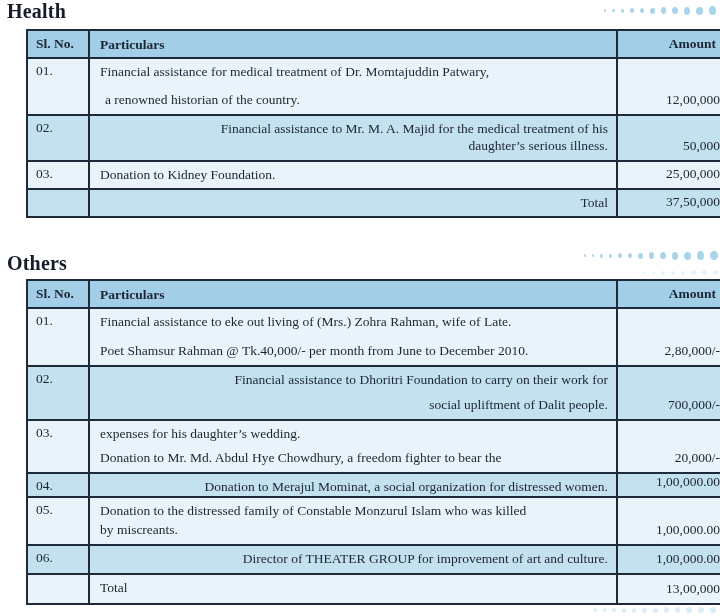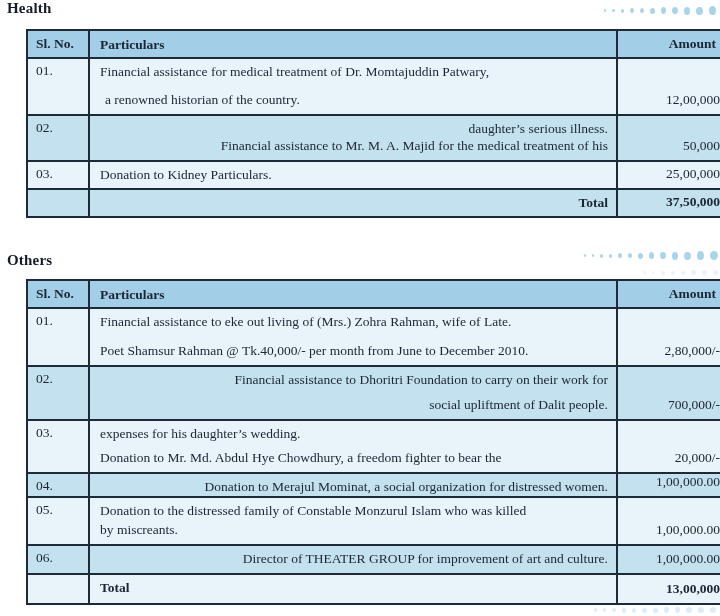--- a/index.html
+++ b/index.html
@@ -12,21 +12,21 @@
     --dot-faint:#d3e9f4;
   }
   *{margin:0;padding:0;box-sizing:border-box;}
   html,body{background:#fff;}
   .page{
     position:relative;width:720px;height:616px;background:#fff;overflow:hidden;
     font-family:"Liberation Serif","DejaVu Serif",serif;
     color:var(--text);font-size:13.5px;
   }
   .section-title{
-    position:absolute;left:7px;font-size:15px;font-weight:bold;color:#141c28;
+    position:absolute;left:7px;font-size:20px;font-weight:bold;color:#141c28;
     letter-spacing:.2px;
   }
   .tbl{
     position:absolute;left:6px;width:706px;border:2px solid var(--border);
     background:#fff;
     margin-left:20px;
   }
   .trow{display:flex;width:100%;}
   .trow + .trow{border-top:2px solid var(--border);}
   .stripe-light{background:var(--stripe-light);}
@@ -40,21 +40,21 @@
     padding:4px 8px 6px 10px;display:flex;flex-direction:column;justify-content:space-between;
   }
   .thead .cell.part{justify-content:center;padding-top:0;padding-bottom:0;}
   .cell.amt{
     width:112px;flex:0 0 112px;display:flex;align-items:flex-end;justify-content:flex-end;
     padding:0 10px 6px 0;
   }
   .thead .cell.amt{align-items:center;padding:0 14px 0 0;}
   .pline{line-height:17px;}
   .pline.indent{text-indent:5px;}
-  .total-row .pline,.total-row .cell.amt{font-weight:bold;}
+  .total-row .pline,.total-row .cell.amt{font-weight:normal;}
   
   .dots-row{position:absolute;display:flex;align-items:center;gap:6px;}
   .dots-row i{display:block;border-radius:50%;background:var(--dot);}
   .dots-row.faint i{background:var(--dot-faint);}
   .dots-col{position:absolute;display:flex;flex-direction:column;align-items:center;gap:20px;}
   .dots-col i{display:block;width:4px;height:5px;border-radius:50%;background:var(--dot-faint);opacity:.7;}
 </style>
 </head>
 <body>
 
@@ -148,30 +148,30 @@
       <div class="cell part">
         <div class="pline">Financial assistance for medical treatment of Dr. Momtajuddin Patwary,</div>
         <div class="pline indent">a renowned historian of the country.</div>
       </div>
       <div class="cell amt">12,00,000</div>
     </div>
 
     <div class="trow stripe-medium" style="height:46px;">
       <div class="cell no">02.</div>
       <div class="cell part">
+        <div class="pline">Financial assistance to Mr. M. A. Majid for the medical treatment of his</div>
         <div class="pline">daughter’s serious illness.</div>
-        <div class="pline">Financial assistance to Mr. M. A. Majid for the medical treatment of his</div>
       </div>
       <div class="cell amt">50,000</div>
     </div>
 
     <div class="trow stripe-light" style="height:28px;">
       <div class="cell no">03.</div>
       <div class="cell part">
-        <div class="pline">Donation to Kidney Particulars.</div>
+        <div class="pline">Donation to Kidney Foundation.</div>
       </div>
       <div class="cell amt">25,00,000</div>
     </div>
 
     <div class="trow stripe-medium total-row" style="height:28px;">
       <div class="cell no"></div>
       <div class="cell part">
         <div class="pline">Total</div>
       </div>
       <div class="cell amt">37,50,000</div>

